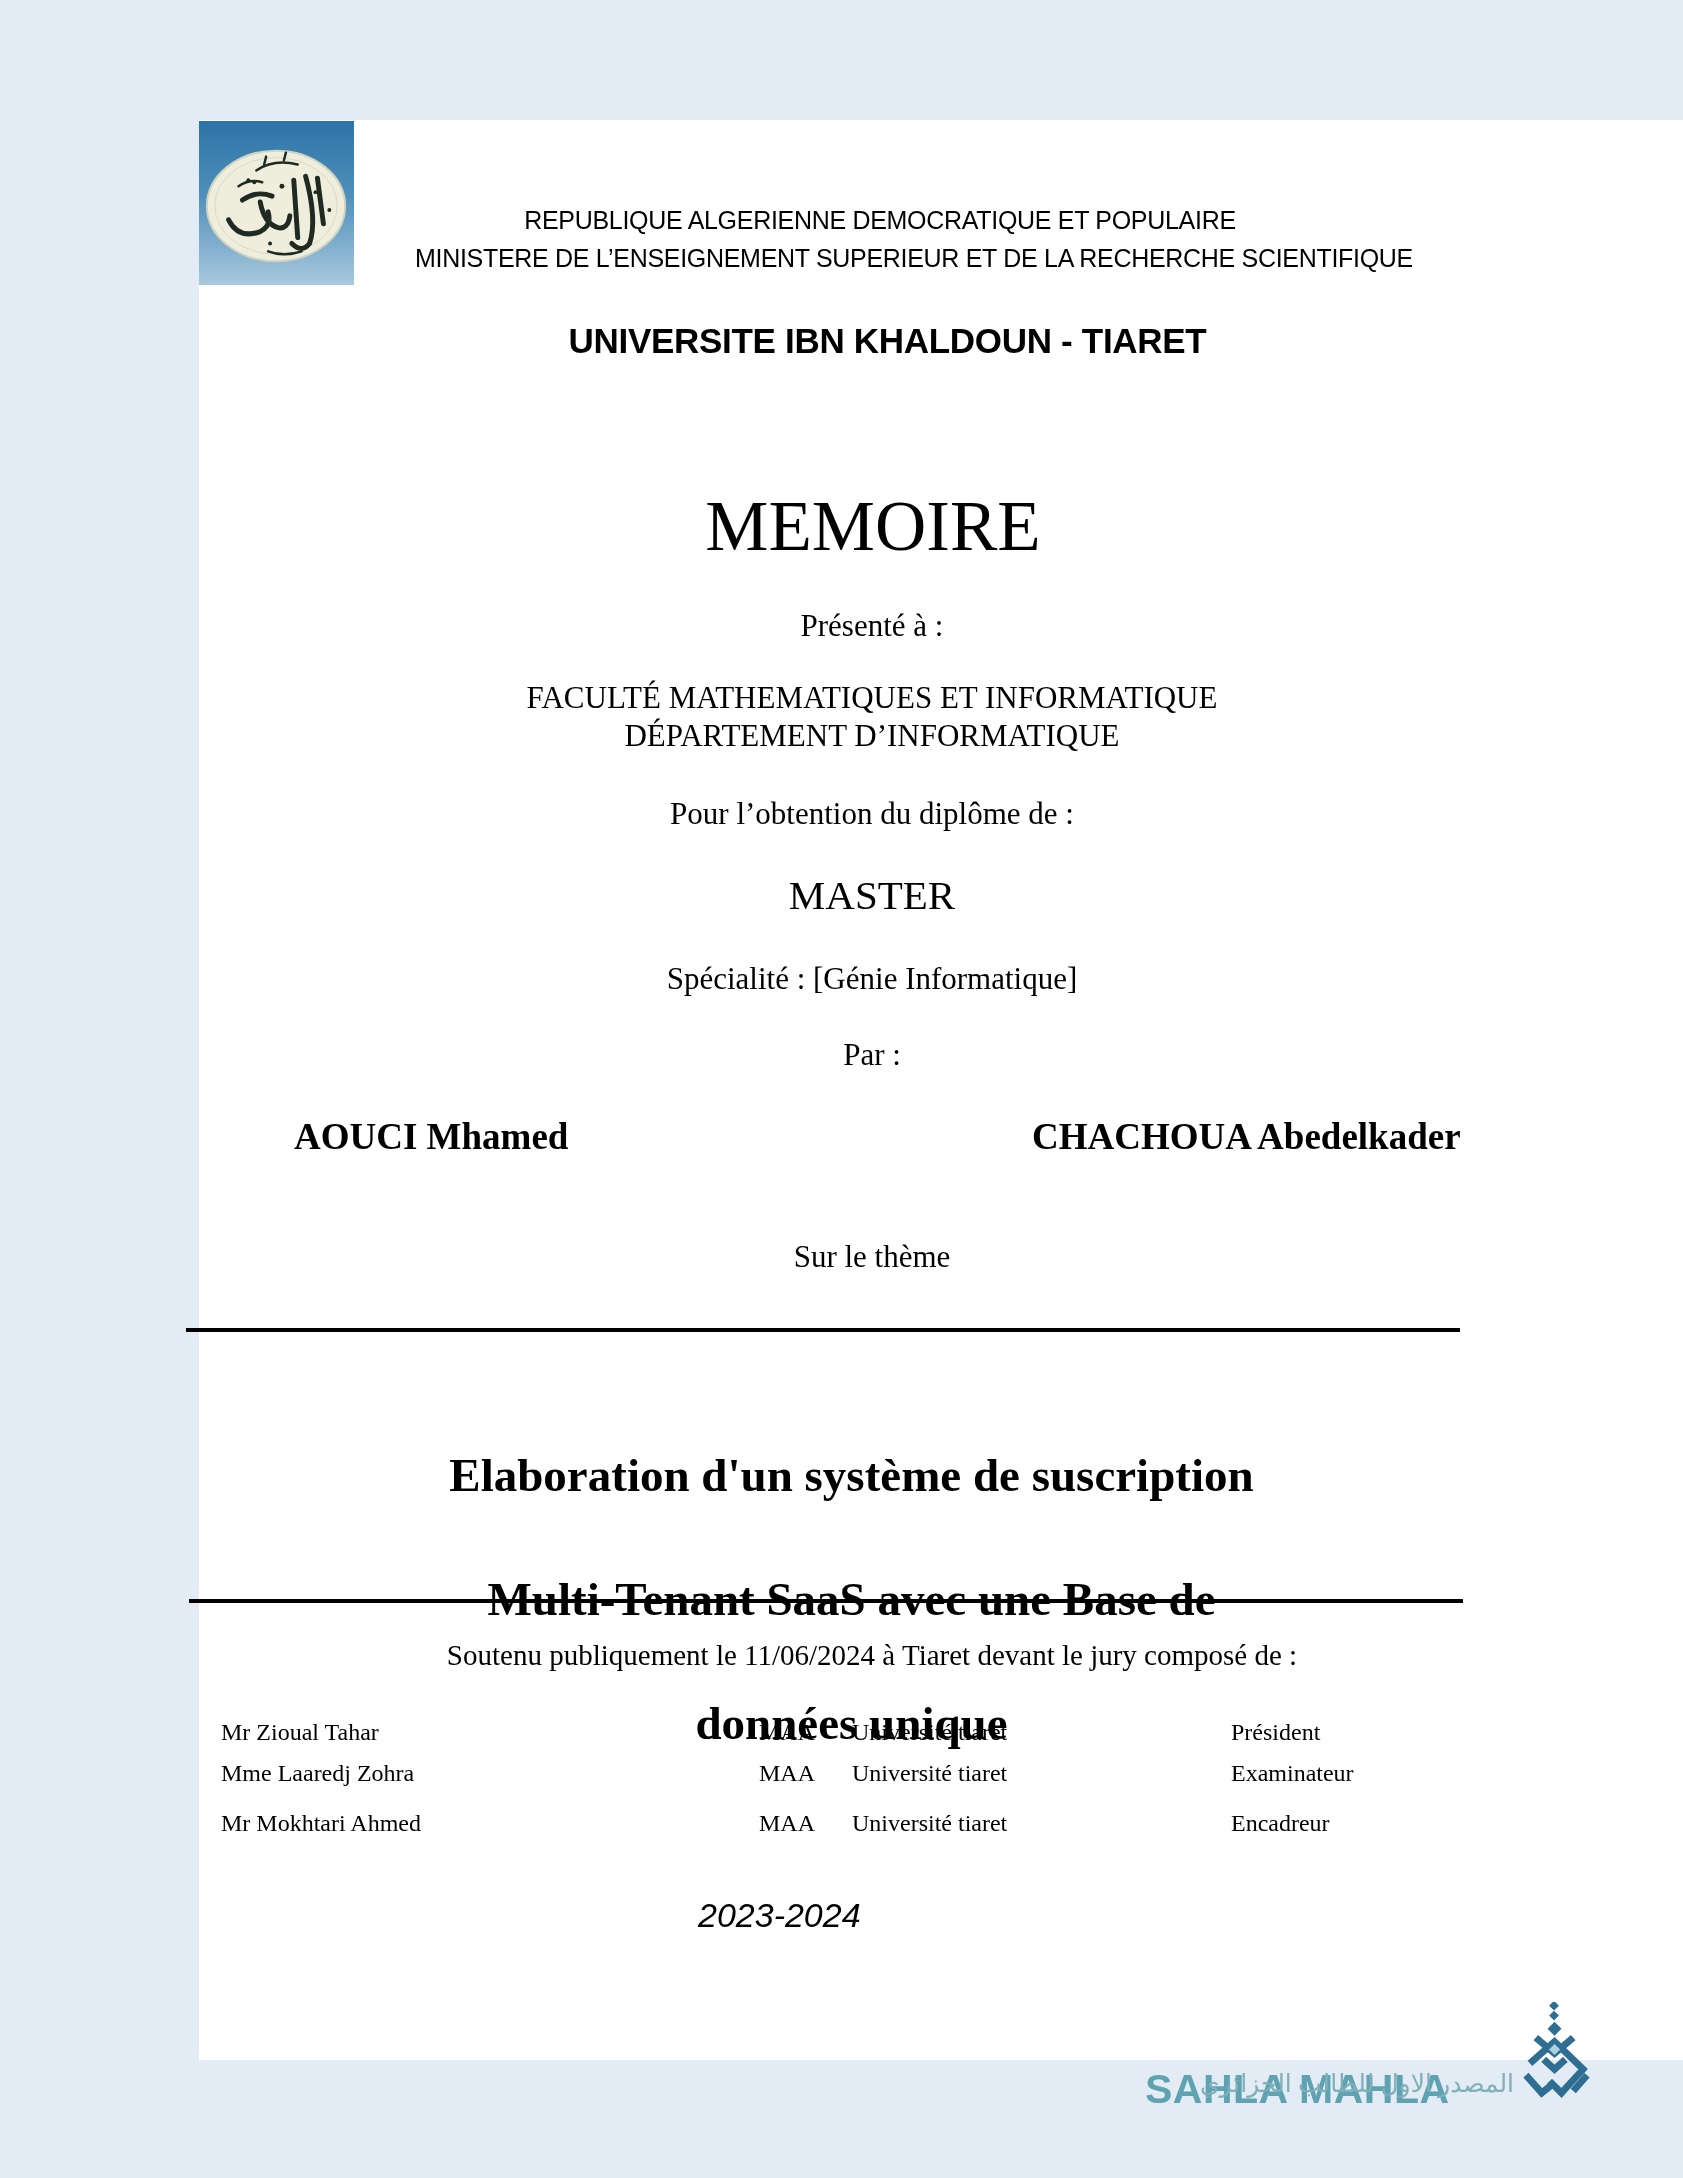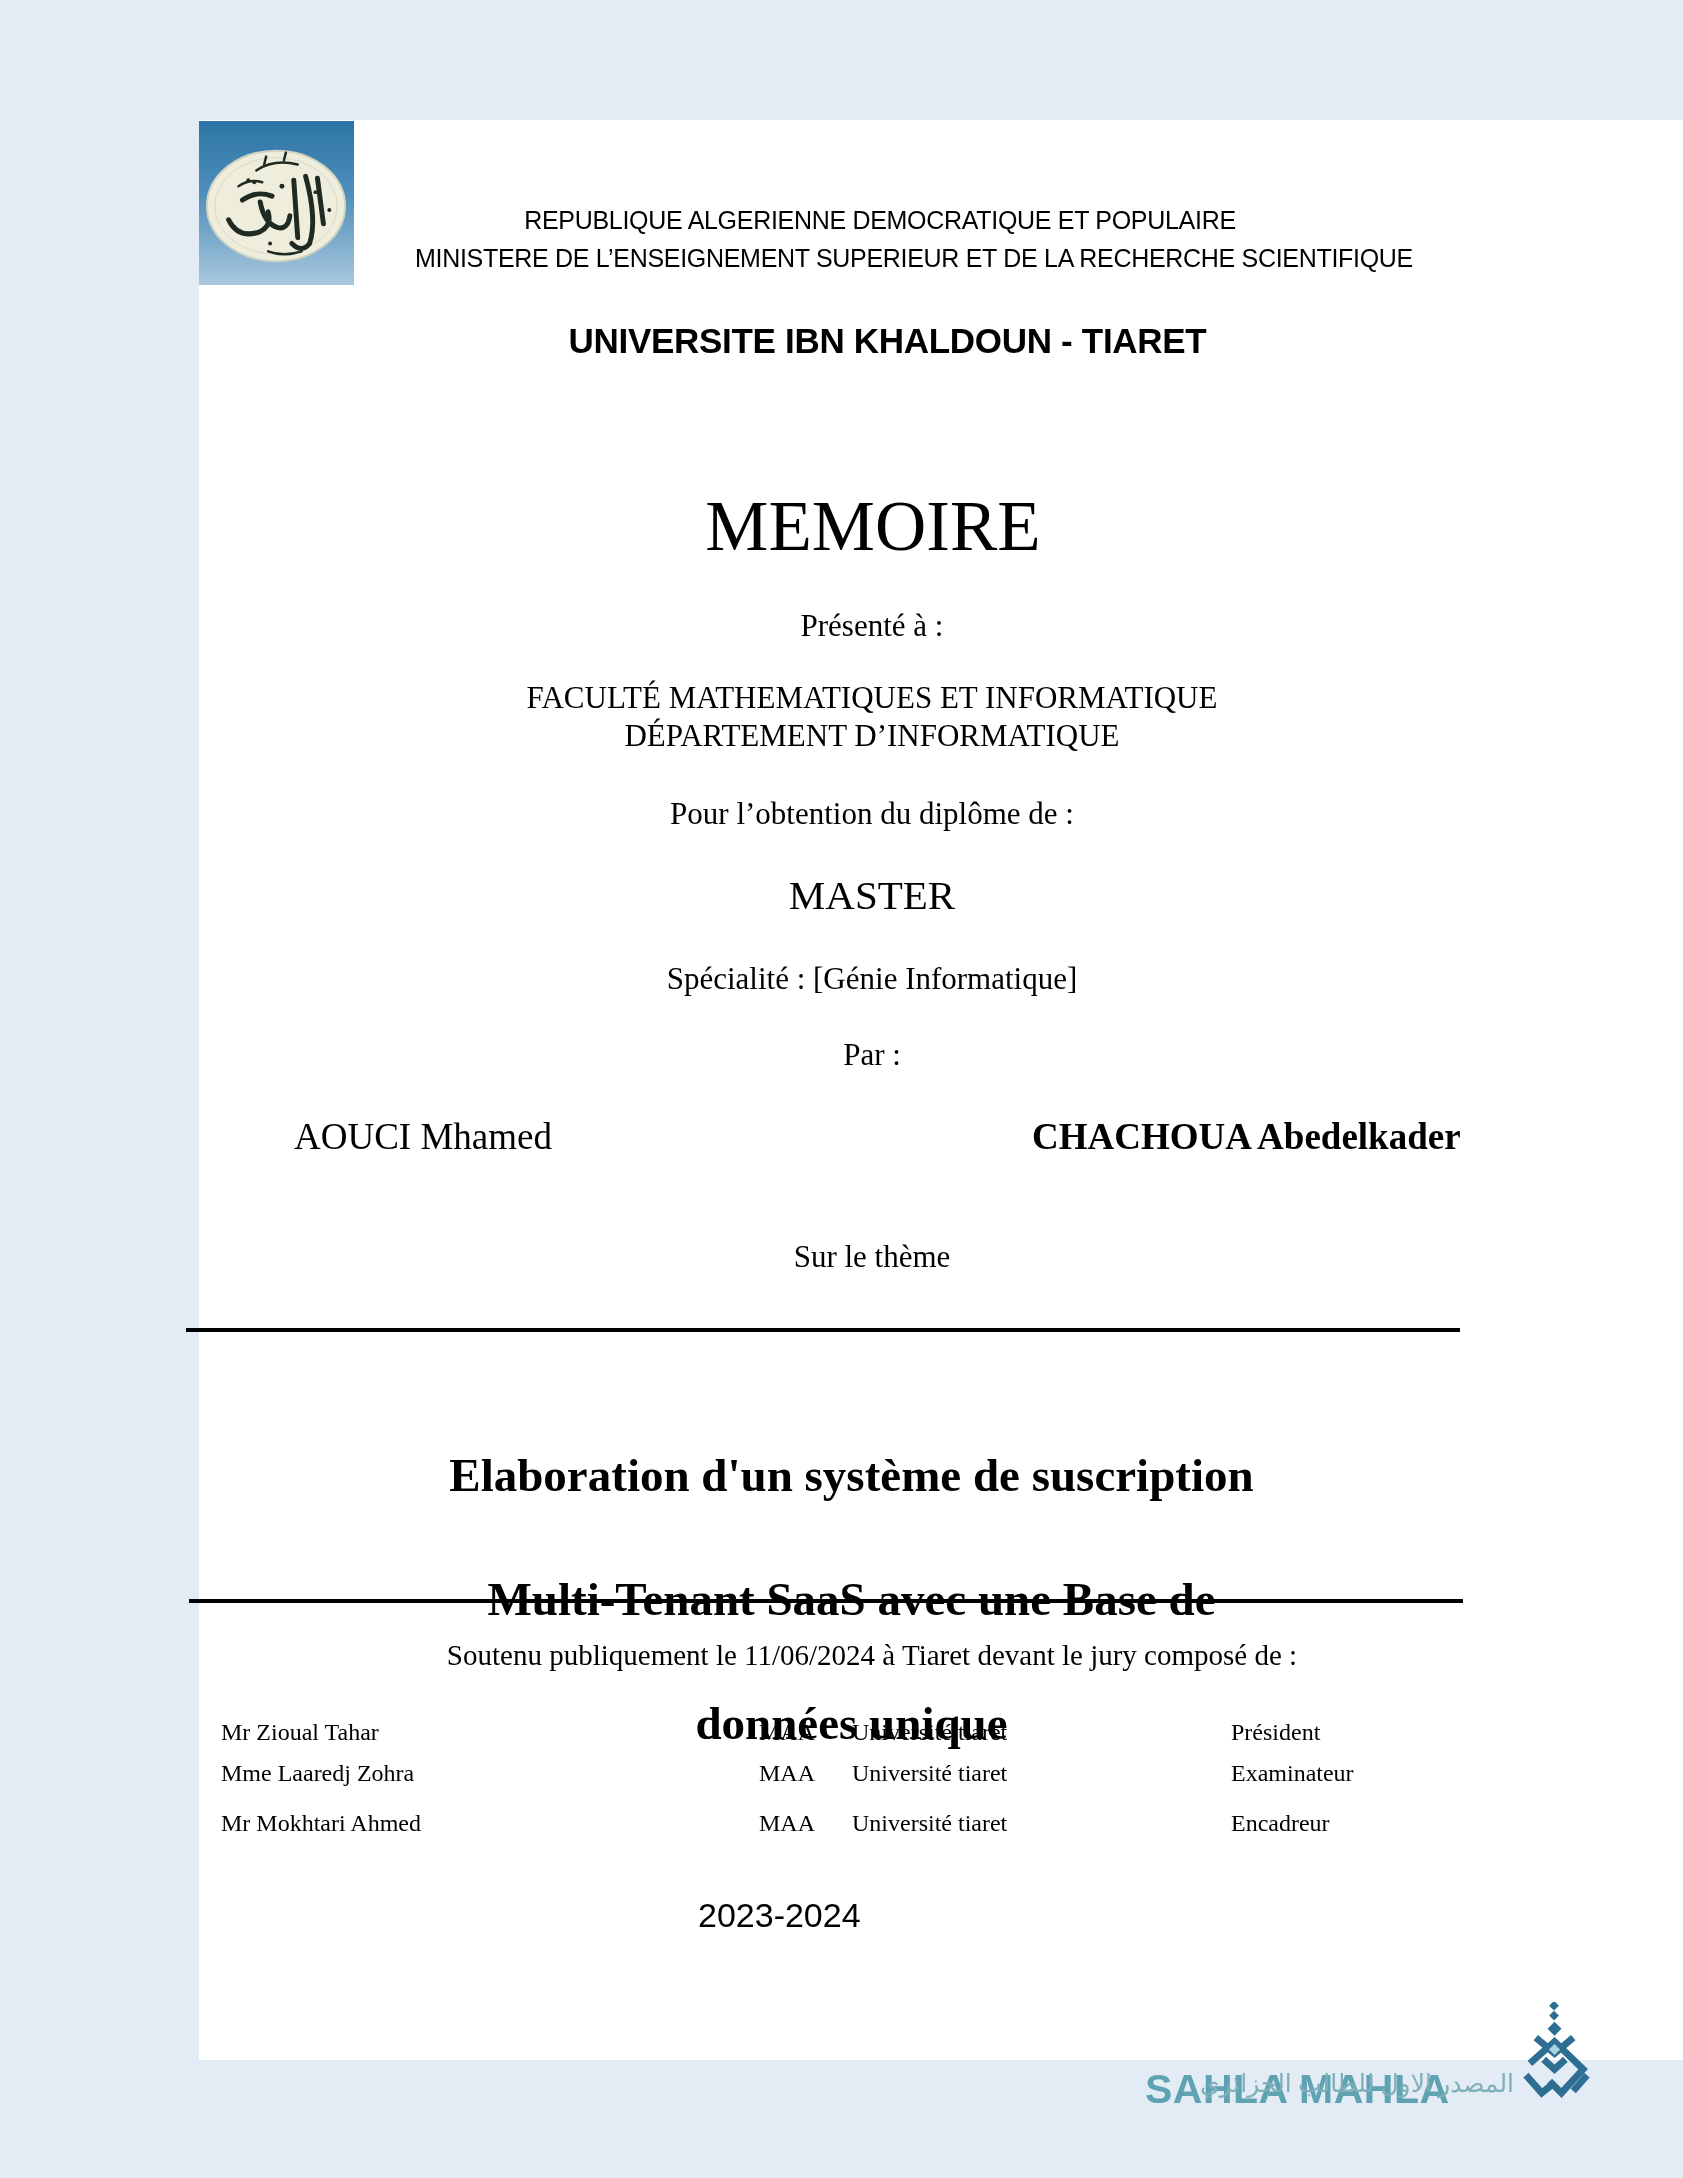--- a/index.html
+++ b/index.html
@@ -31,21 +31,21 @@
 
   .memoire { top: 491px; font-size: 71px; left: 0; width: 1746px; text-align: center; }
   .presente { top: 610px; font-size: 31px; left: 0; width: 1744px; text-align: center; }
   .faculte { top: 682px; font-size: 31px; left: 0; width: 1744px; text-align: center; }
   .departement { top: 720px; font-size: 31px; left: 0; width: 1744px; text-align: center; }
   .obtention { top: 798px; font-size: 31px; left: 0; width: 1744px; text-align: center; }
   .master { top: 875px; font-size: 41px; left: 0; width: 1744px; text-align: center; }
   .specialite { top: 963px; font-size: 31px; left: 0; width: 1744px; text-align: center; }
   .par { top: 1039px; font-size: 31px; left: 0; width: 1744px; text-align: center; }
 
-  .student1 { top: 1118px; left: 294px; font-size: 37px; font-weight: normal; }
+  .student1 { top: 1118px; left: 294px; font-size: 37px; font-weight: bold; }
   .student2 { top: 1118px; left: 1004px; font-size: 37px; font-weight: bold; margin-left: 28px; }
 
   .theme-intro { top: 1241px; font-size: 31px; left: 0; width: 1744px; text-align: center; }
 
   .rule { position: absolute; background: #000; height: 4px; }
   .rule1 { left: 186px; top: 1328px; width: 1274px; }
   .rule2 { left: 189px; top: 1599px; width: 1274px; }
 
   .title {
     position: absolute; top: 1382px; left: 0; width: 1703px; text-align: center;
@@ -58,21 +58,21 @@
   .jury-row { position: absolute; left: 0; width: 1683px; height: 34px; font-size: 24px; }
   .jury-row span { position: absolute; top: 0; white-space: nowrap; line-height: 1; }
   .j-name { left: 221px; }
   .j-grade { left: 759px; }
   .j-inst { left: 852px; }
   .j-role { left: 1231px; }
   .jr1 { top: 1720px; }
   .jr2 { top: 1761px; }
   .jr3 { top: 1811px; text-align: center; }
 
-  .year { top: 1898px; left: 698px; font-size: 34px; }
+  .year { top: 1898px; left: 698px; font-size: 34px; font-style: italic; }
 
   
   .wm-text {
     position: absolute; left: 1145px; top: 2029px; font-size: 41px; font-weight: bold;
     color: #5fa3b2; letter-spacing: 0.5px; line-height: 1; white-space: nowrap; margin-top: 40px;
   }
   .wm-arabic {
     position: absolute; left: 1148px; top: 2071px; font-size: 25px; color: #7fb0ba;
     direction: rtl; line-height: 1; white-space: nowrap; width: 366px; text-align: right;
   }

